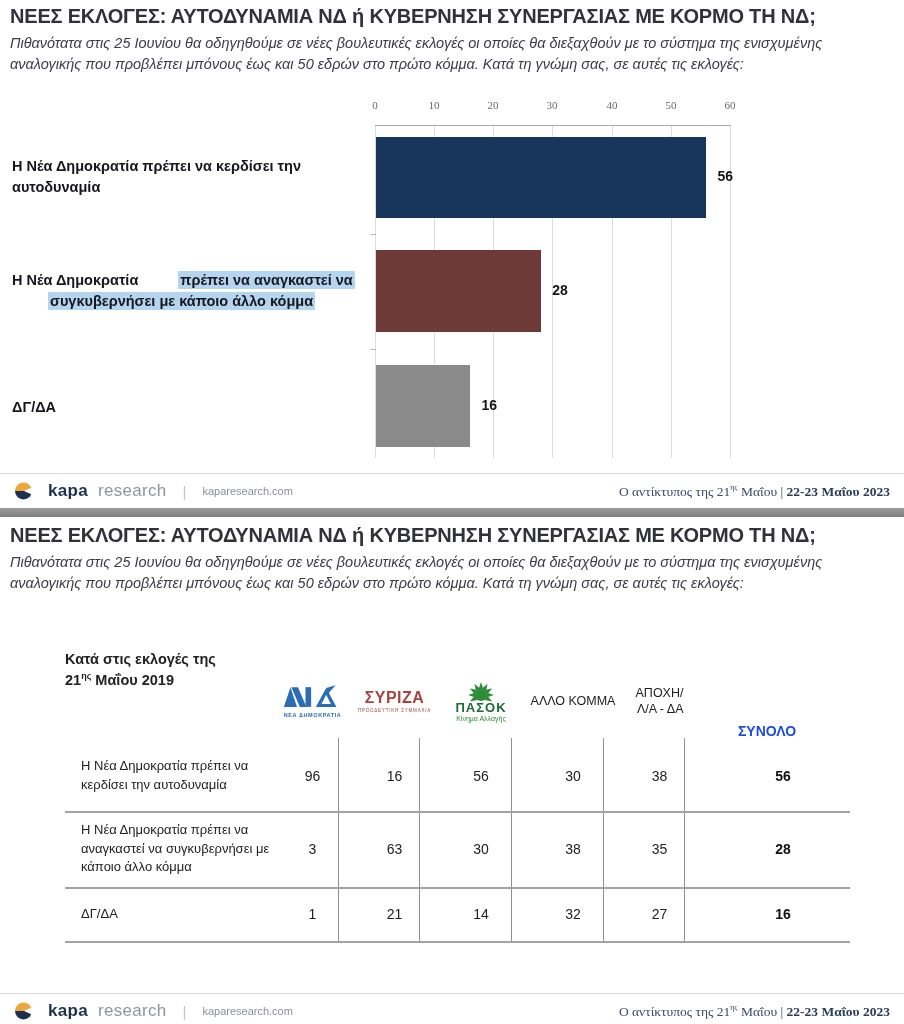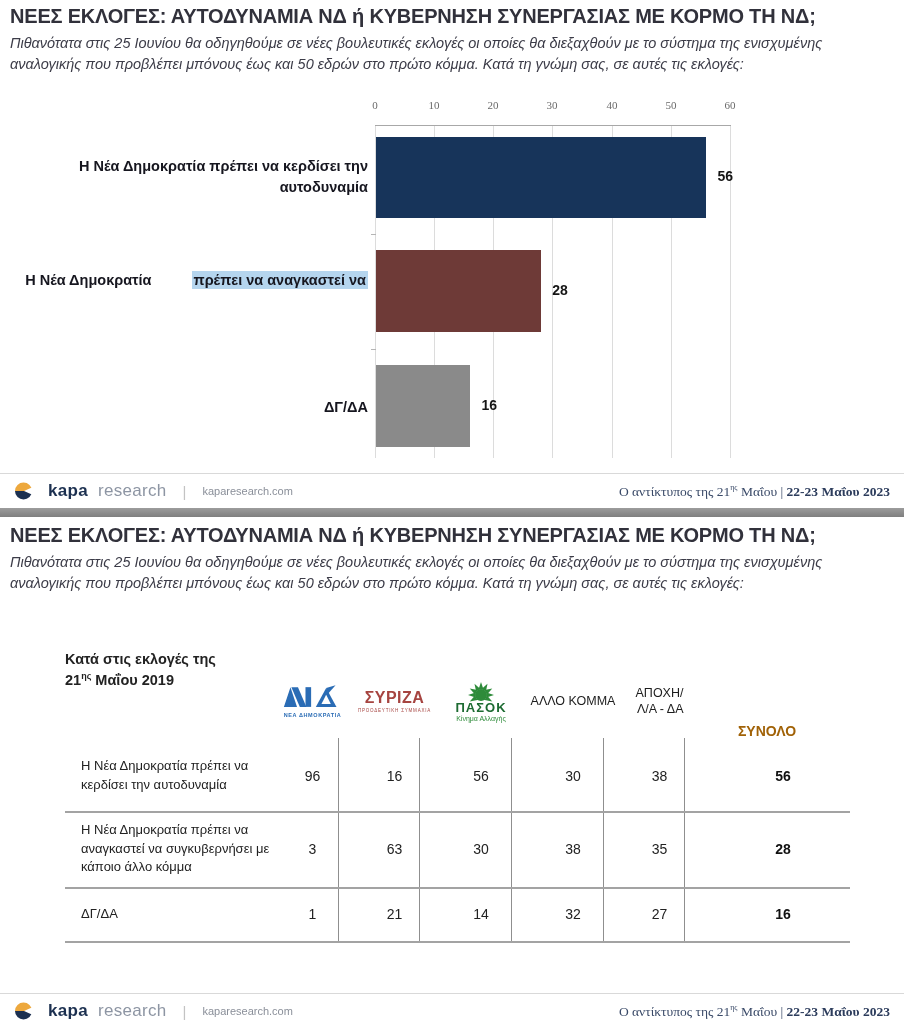--- a/index.html
+++ b/index.html
@@ -9,21 +9,21 @@
   .title{left:10px;width:886px;font-size:20px;font-weight:bold;color:#31313b;letter-spacing:-0.2px;}
   .subtitle{left:10px;width:884px;font-size:14.5px;font-style:italic;color:#3c3c48;line-height:1.45;}
   
   .axisline{background:#a8a8a8;height:1px;}
   .gridline{width:1px;background:#dcdcdc;top:126px;height:332px;}
   .ticklab{top:99px;width:40px;text-align:center;font-family:"Liberation Serif","DejaVu Serif",serif;
            font-size:11px;color:#6a6a6a;}
   .ytick{width:5px;height:1px;background:#b5b5b5;left:371px;}
   .bar{left:376px;}
   .barval{font-size:14px;font-weight:bold;color:#151515;}
-  .cat{left:0;width:368px;text-align:right;font-size:14.5px;font-weight:bold;color:#16161f;line-height:21px;}
+  .cat{left:12px;width:368px;font-size:14.5px;font-weight:bold;color:#16161f;line-height:21px;}
   .hl{background:#b5d5ee;padding:1px 2px;margin-left:36px;}
   
   .footer{left:0;width:904px;height:35px;border-top:1px solid #d9d9d9;display:flex;
           align-items:center;justify-content:space-between;box-sizing:border-box;padding:0 14px;}
   .brand{display:flex;align-items:center;gap:14px;}
   .brand-bold{font-size:17px;font-weight:bold;color:#1c3050;letter-spacing:0.3px;}
   .brand-light{font-size:17px;color:#8d95a3;letter-spacing:0.3px;margin-left:-4px;}
   .brand-sep{color:#c3c3c3;font-size:15px;margin:0 2px;}
   .brand-site{font-size:11px;color:#8a8f99;}
   .src{font-family:"Liberation Serif","DejaVu Serif",serif;font-size:13.5px;color:#3a4a68;}
@@ -36,21 +36,21 @@
   .vote-label sup{font-size:9px;}
   .vline{width:1px;background:#8f8f8f;top:93px;height:204px;}
   .hline{left:20px;width:785px;height:2px;background:#a3a3a3;}
   .trow{left:16px;width:805px;display:grid;grid-template-columns:210px 83px 81px 92px 92px 81px 166px;
         align-items:center;}
   .trow .lab{padding-left:20px;font-size:13px;line-height:1.45;color:#222;}
   .trow .val{text-align:center;font-size:14px;color:#222;}
   .trow .tot{text-align:center;font-size:14px;font-weight:bold;color:#111;}
   .hdr{top:27px;height:58px;justify-items:center;}
   .collab{font-size:12.5px;color:#1d1d1d;line-height:1.3;}
-  .total-head{left:639px;top:78px;width:166px;text-align:center;font-size:14px;font-weight:bold;color:#a16207;}
+  .total-head{left:639px;top:78px;width:166px;text-align:center;font-size:14px;font-weight:bold;color:#1d4ed8;}
   
   .logo-box{display:flex;flex-direction:column;align-items:center;}
   .nd-sub{font-size:5.5px;color:#2a6cb5;letter-spacing:0.6px;font-weight:bold;margin-top:1px;}
   .syriza-name{font-size:16px;font-weight:bold;color:#a64440;letter-spacing:0.5px;position:relative;}
   .syriza-sub{font-size:4.5px;color:#a64440;letter-spacing:0.8px;margin-top:1px;}
   .pasok-name{font-size:13px;font-weight:bold;color:#1d6b32;letter-spacing:1px;margin-top:-7px;}
   .pasok-sub{font-size:7px;color:#2e8b3a;margin-top:0px;}
 </style>
 </head>
 <body>
@@ -86,20 +86,21 @@
   <span class="abs barval" style="top: 168px; left: 717.4px;">56</span>
   <span class="abs barval" style="top: 282px; left: 552.2px;">28</span>
   <span class="abs barval" style="top: 397px; left: 481.4px;">16</span>
 
   <div class="abs cat" style="top:156px;">
     <span>Η Νέα Δημοκρατία πρέπει να κερδίσει την</span><br>
     <span>αυτοδυναμία</span>
   </div>
   <div class="abs cat" style="top:270px;">
     <span>Η Νέα Δημοκρατία </span><span class="hl">πρέπει να αναγκαστεί να</span><br>
+    <span class="hl">συγκυβερνήσει με κάποιο άλλο κόμμα</span>
   </div>
   <div class="abs cat" style="top:397px;">
     <span>ΔΓ/ΔΑ</span>
   </div>
 
   <div class="abs footer" style="top:473px;">
     <div class="brand">
       <svg width="20" height="20" viewBox="0 0 20 20">
         <path d="M18,10 A8.5,8.5 0 0 0 1,10 Z" fill="#eda83d"></path>
         <path d="M1,10 A8.5,8.5 0 0 0 18,10 Z" fill="#1c3050"></path>

